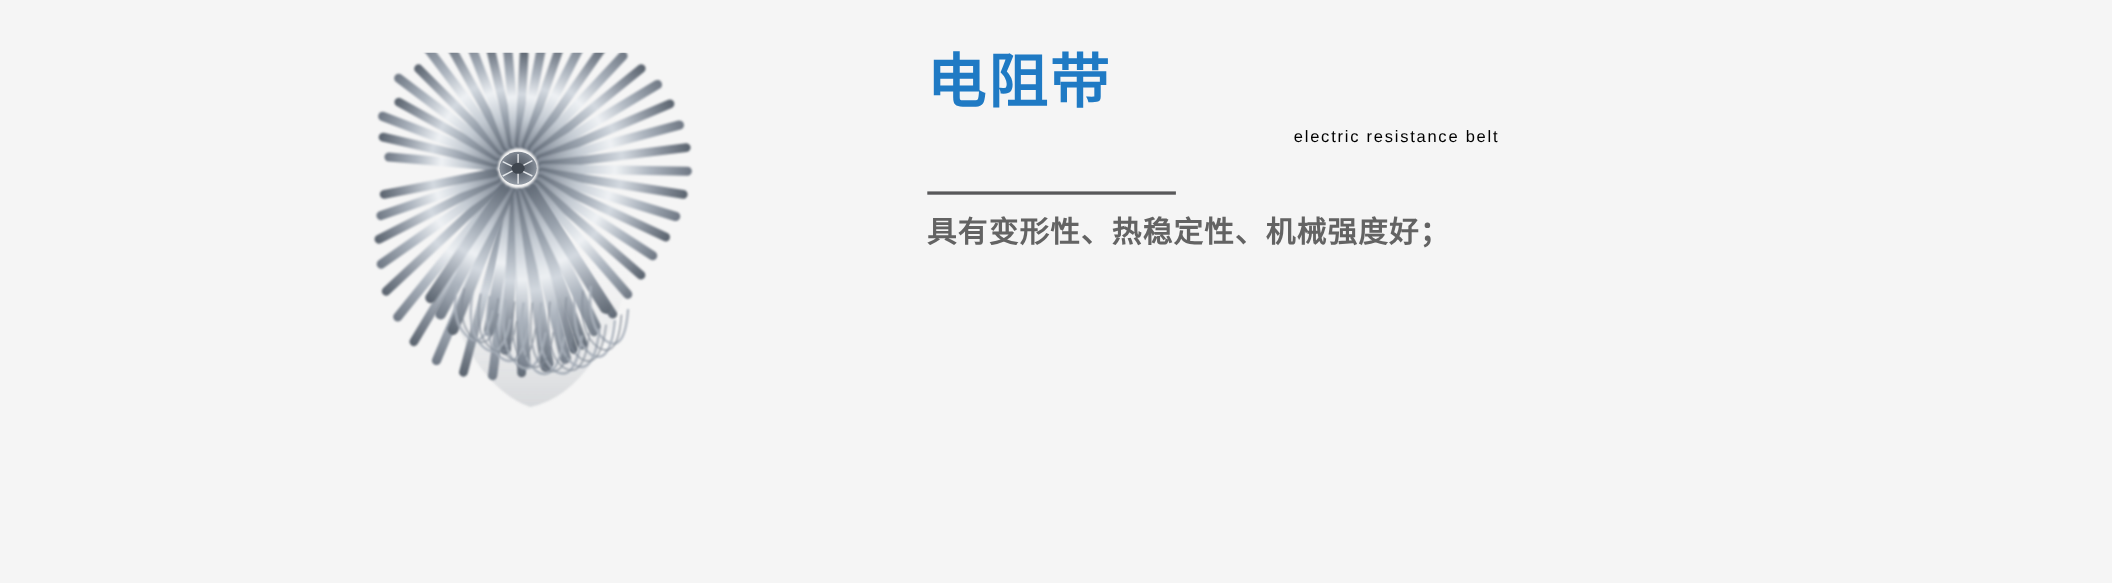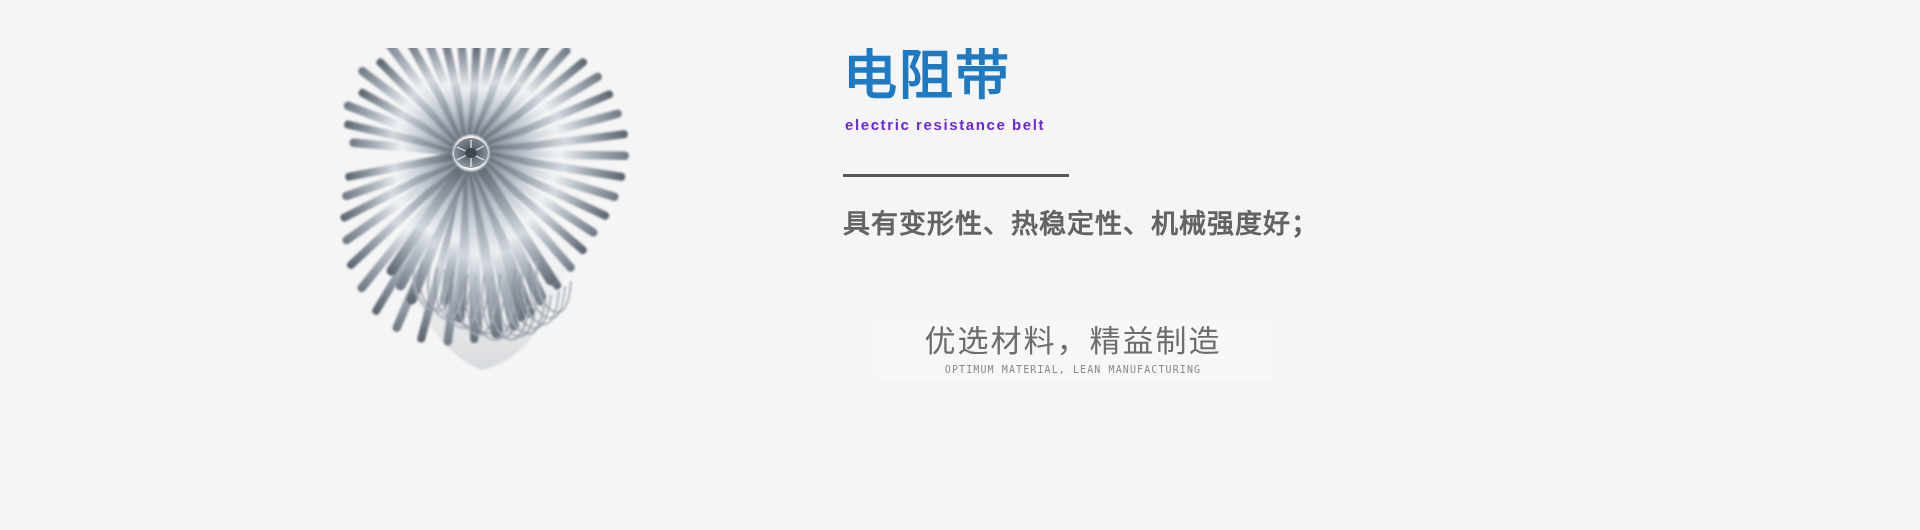--- a/index.html
+++ b/index.html
@@ -61,24 +61,25 @@
     color: #1f7ac4;
     letter-spacing: 2px;
     margin: 0;
     white-space: nowrap;
   }
 
   .sub-title {
     margin: 12px 0 0 2px;
     font-size: 15px;
     line-height: 18px;
-    font-weight: bold;
-    color: #6d28d9;
+    font-weight: normal;
+    color: #000000;
     letter-spacing: 1.6px;
     white-space: nowrap;
+    text-align: right;
   }
 
   .divider {
     position: absolute;
     left: 0;
     top: 174px;
     width: 226px;
     height: 3px;
     background: #58585a;
   }
@@ -86,21 +87,20 @@
   .body-text {
     position: absolute;
     left: 0;
     top: 190px;
     width: 640px;
     color: #636363;
     font-size: 27px;
     font-weight: bold;
     line-height: 43px;
     letter-spacing: 1px;
-    margin-top: 13px;
   }
 
   .body-line {
     display: block;
     white-space: nowrap;
   }
 
   
   .tagline-block {
     position: absolute;
@@ -388,19 +388,15 @@
       <h1 class="main-title">电阻带</h1>
       <div class="sub-title">electric resistance belt</div>
     </div>
 
     <div class="divider"></div>
 
     <div class="body-text">
       <span class="body-line">具有变形性、热稳定性、机械强度好；</span>
     </div>
 
-    <div class="tagline-block">
-      <span class="tagline-cn">优选材料，精益制造</span>
-      <span class="tagline-en">OPTIMUM MATERIAL, LEAN MANUFACTURING</span>
-    </div>
 
   </div>
 </div>
 
 </body></html>

